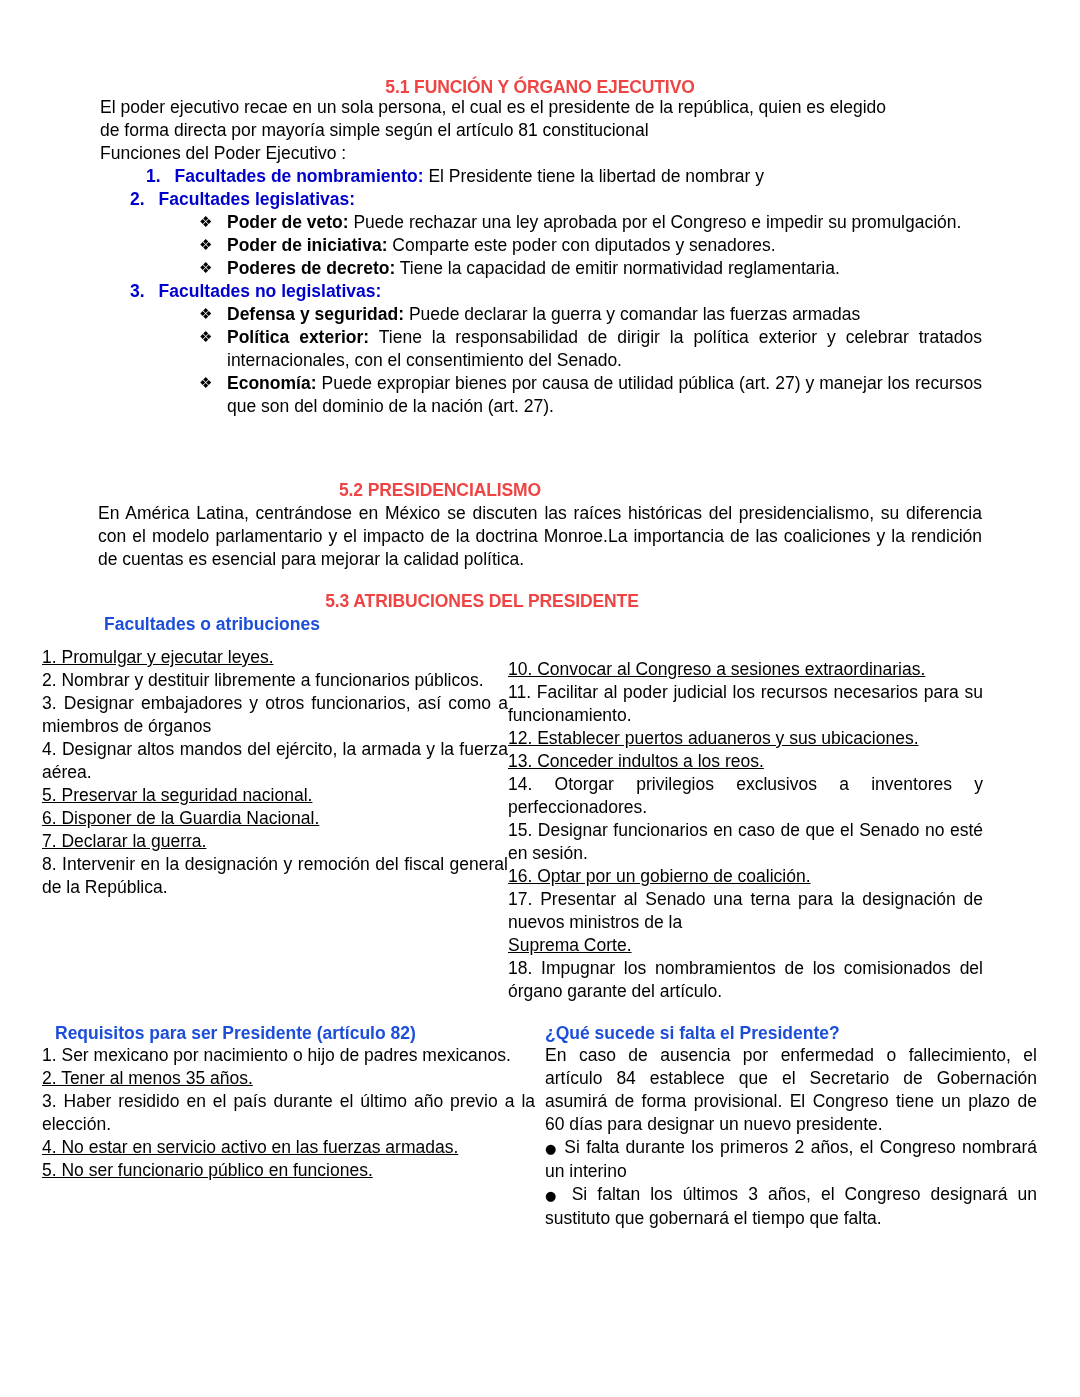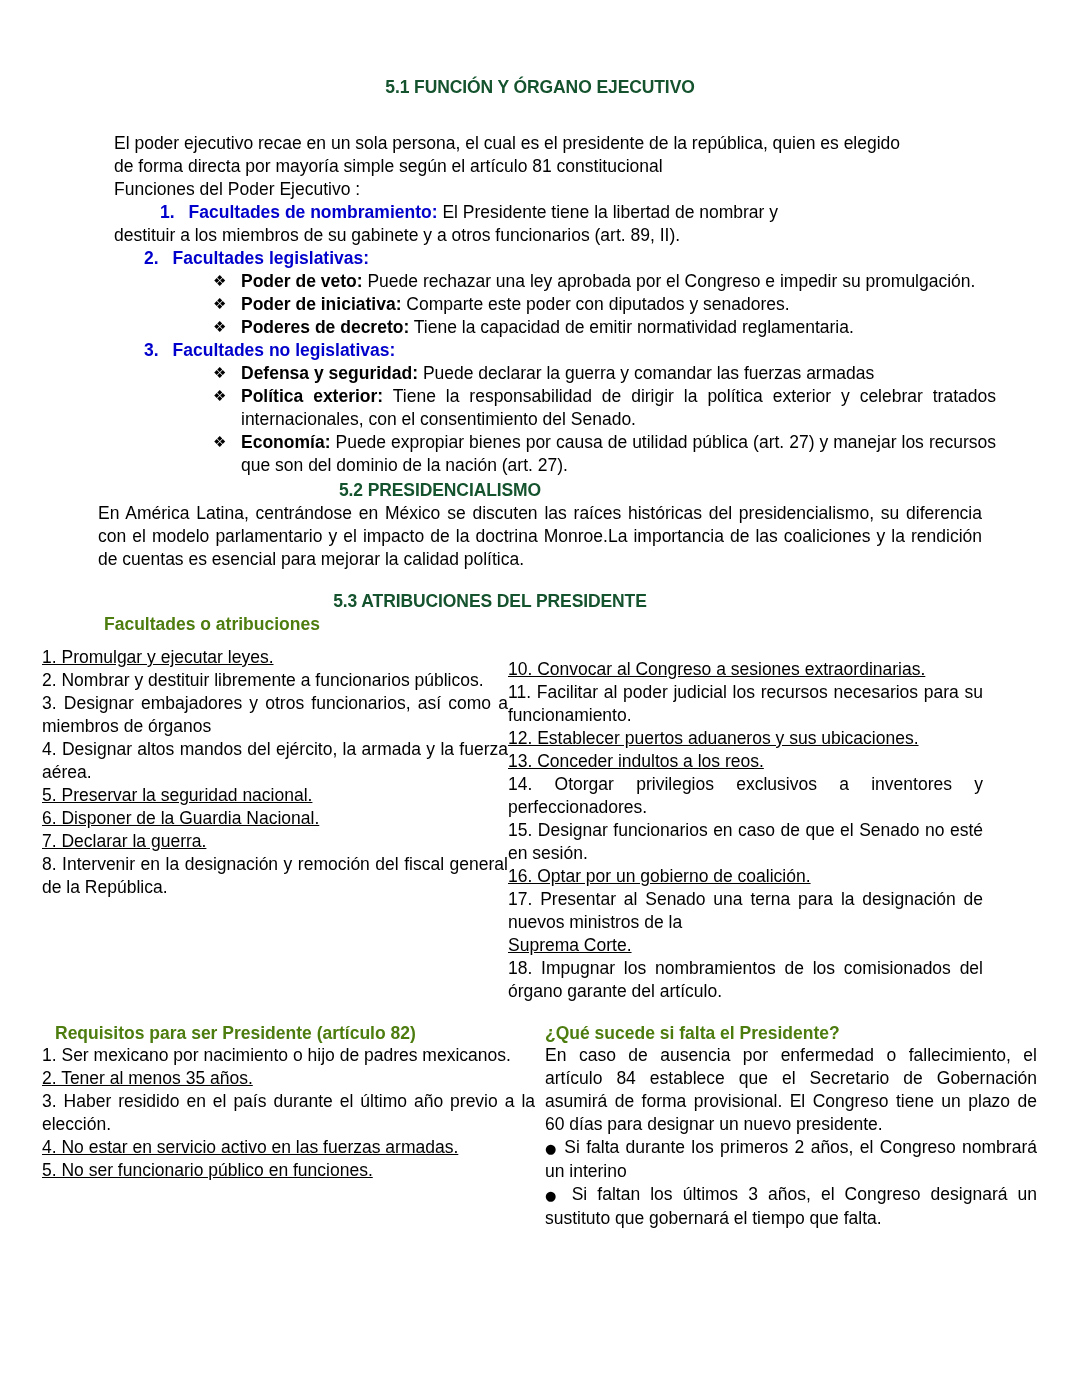--- a/index.html
+++ b/index.html
@@ -20,52 +20,51 @@
   .page {
     position: relative;
     width: 1080px;
     height: 1397px;
     box-sizing: border-box;
     padding: 0;
   }
 
   
   .sec-title {
-    color: #14532d;
+    color: #ef4444;
     font-weight: bold;
     font-size: 17.5px;
     text-align: center;
     line-height: 22px;
     letter-spacing: -0.1px;
   }
   .pink-head {
-    color: #4d7c0f;
+    color: #1d4ed8;
     font-weight: bold;
     font-size: 17.5px;
     line-height: 22px;
   }
   .blue-bold {
     color: #0000cc;
     font-weight: bold;
   }
   .bold { font-weight: bold; }
 
   
   .para {
     font-size: 17.5px;
     line-height: 23px;
   }
 
   
   .s51 {
     position: absolute;
-    left: 114px;
+    left: 100px;
     top: 96px;
     width: 882px;
-    margin-top: 36px;
   }
   .s51 .lead { text-align: left; }
 
   .numline {
     position: relative;
     padding-left: 0;
     line-height: 23px;
   }
   .num-1 { margin-left: 46px; }
   .num-2 { margin-left: 30px; }
@@ -96,21 +95,21 @@
   .s52-body {
     position: absolute;
     left: 98px;
     top: 502px;
     width: 884px;
     text-align: justify;
     text-justify: inter-word;
   }
 
   
-  .s53-title { position: absolute; left: 8px; top: 590px; width: 964px; }
+  .s53-title { position: absolute; left: 0; top: 590px; width: 964px; }
   .s53-sub { position: absolute; left: 104px; top: 613px; }
 
   
   .cols {
     position: absolute;
     left: 0;
     top: 646px;
     width: 1080px;
   }
   .col-l {
@@ -166,21 +165,20 @@
 
   <div class="s51">
     <div class="para lead">El poder ejecutivo recae en un sola persona, el cual es el presidente de la república, quien es elegido</div>
     <div class="para lead">de forma directa por mayoría simple según el artículo 81 constitucional</div>
     <div class="para lead">Funciones del Poder Ejecutivo :</div>
 
     <div class="para numline num-1">
       <span class="blue-bold">1.</span><span class="num-gap"></span><span class="blue-bold">Facultades de nombramiento:</span>
       <span>El Presidente tiene la libertad de nombrar y</span>
     </div>
-    <div class="para cont-left" style="margin-left:0;">destituir a los miembros de su gabinete y a otros funcionarios (art. 89, II).</div>
 
     <div class="para numline num-2">
       <span class="blue-bold">2.</span><span class="num-gap"></span><span class="blue-bold">Facultades legislativas:</span>
     </div>
 
     <div class="dia-item">
       <span class="glyph">❖</span>
       <span class="txt"><span class="bold">Poder de veto:</span> <span>Puede rechazar una ley aprobada por el Congreso e impedir su promulgación.</span></span>
     </div>
     <div class="dia-item">

